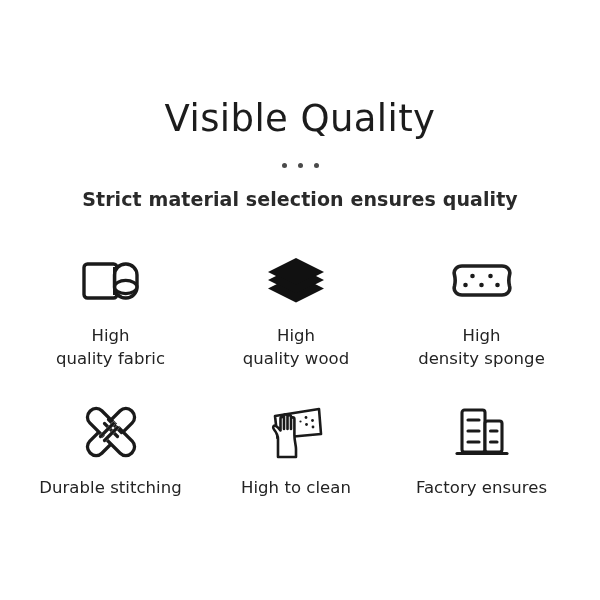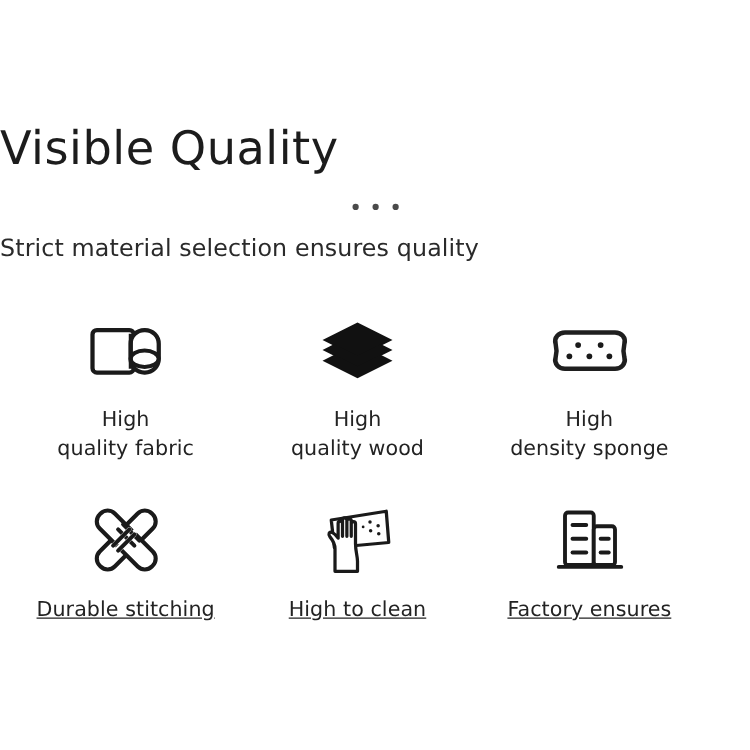--- a/index.html
+++ b/index.html
@@ -24,20 +24,21 @@
     background: #ffffff;
     box-sizing: border-box;
   }
 
   
   .header {
     position: absolute;
     top: 96px;
     left: 0;
     width: 600px;
+    text-align: center;
   }
   .title {
     font-size: 37px;
     font-weight: 400;
     letter-spacing: 0.4px;
     line-height: 46px;
     color: #1c1c1c;
     margin: 0;
     font-family: "DejaVu Sans", "Liberation Sans", sans-serif;
   }
@@ -55,31 +56,31 @@
     display: block;
     width: 5px;
     height: 5px;
     border-radius: 50%;
     background: #4a4a4a;
   }
 
   .subtitle {
     margin: 16px 0 0 0;
     font-size: 19px;
-    font-weight: 400;
+    font-weight: 700;
     line-height: 26px;
     color: #2a2a2a;
     letter-spacing: 0.1px;
   }
 
   
   .features {
     position: absolute;
     top: 252px;
-    left: 8px;
+    left: 18px;
     width: 556px;
     display: flex;
     flex-direction: column;
     gap: 34px;
   }
   .feature-row {
     display: flex;
     flex-direction: row;
     justify-content: space-between;
     align-items: flex-start;
@@ -102,21 +103,20 @@
   .feature-label {
     margin-top: 14px;
     text-align: center;
     font-size: 16.5px;
     line-height: 23px;
     color: #232323;
     letter-spacing: 0.05px;
     white-space: pre-line;
   }
   .row-2 .feature-label {
-    text-decoration: underline;
   }
 </style>
 </head>
 <body>
 
 <div class="poster">
 
   <div class="header">
     <h1 class="title">Visible Quality</h1>
 

